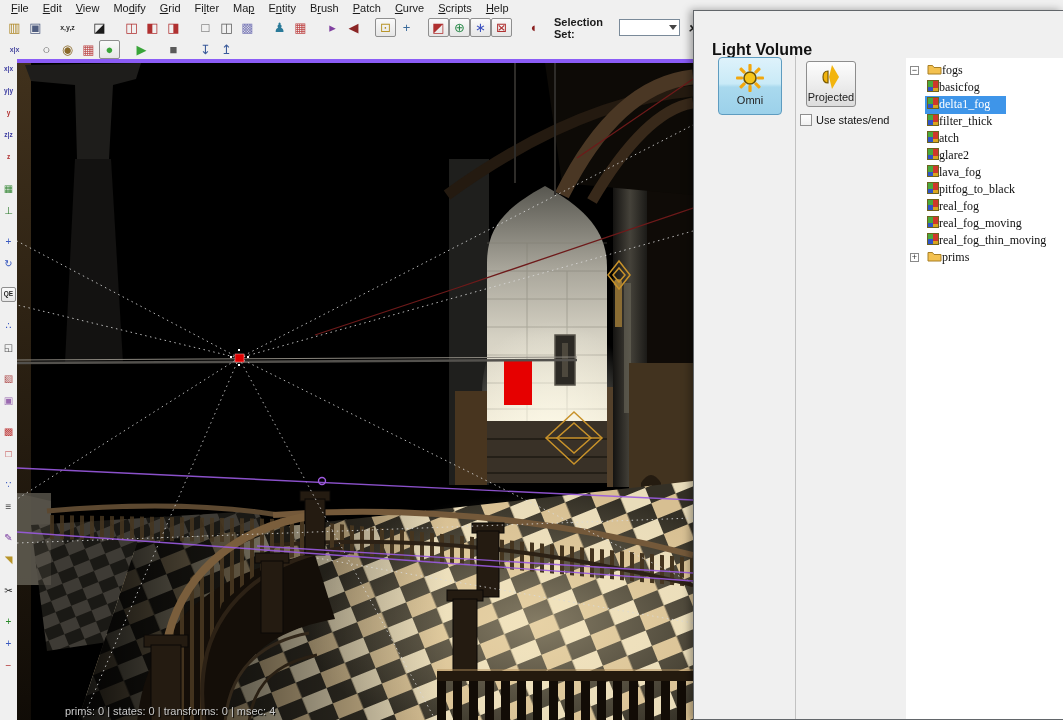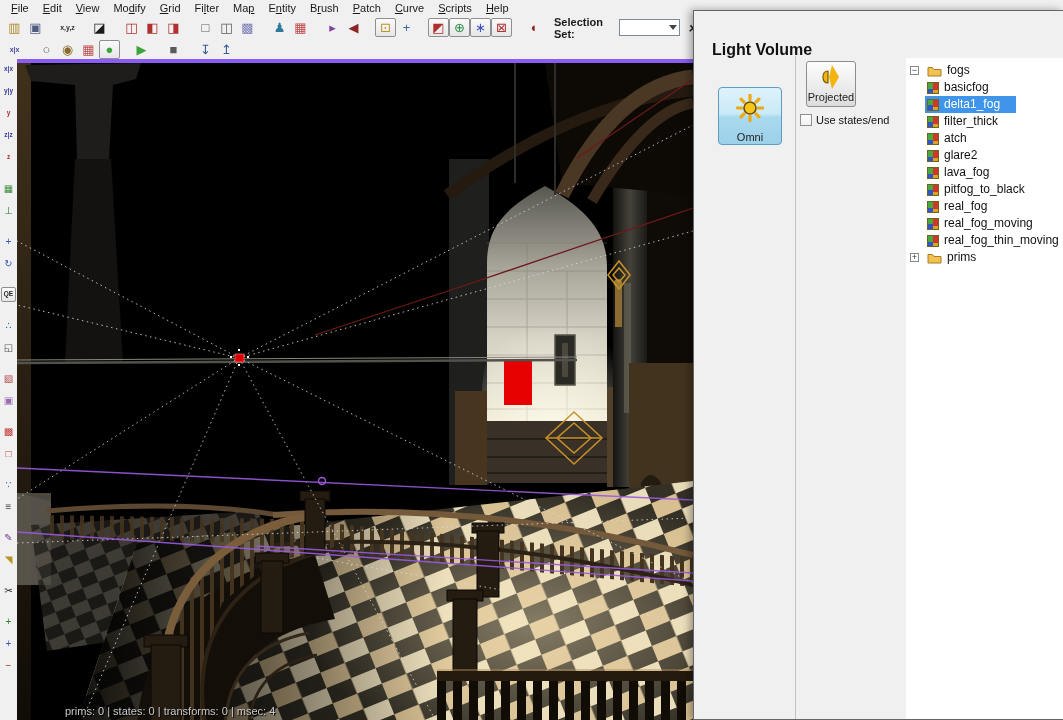--- a/index.html
+++ b/index.html
@@ -35,31 +35,31 @@
   .vp-status{position:absolute;left:48px;bottom:3px;font-size:11px;color:#c9c9c9;text-shadow:1px 1px 1px #000;}
 
   
   .dialog{position:absolute;left:693px;top:10px;width:370px;height:710px;border:1px solid #62666a;border-right:none;box-sizing:border-box;background:#f0f0f0;box-shadow:-3px 0 8px rgba(0,0,0,.35);}
   .dlg-titlebar{height:23px;background:linear-gradient(#d9dbdd,#b6b9bc 45%,#a7aaae 50%,#b2b5b8);border-bottom:1px solid #898c8f;font-size:12px;color:#151515;line-height:22px;padding-left:8px;}
   .dlg-body{position:absolute;left:0;top:23px;right:0;bottom:0;background:#f0f0f0;}
   .section-heading{font-size:16px;font-weight:bold;color:#111;}
   .lv-heading{position:absolute;left:18px;top:7px;}
   .lt-heading{position:absolute;left:212px;top:23px;text-align:center;}
   .col-divider{position:absolute;left:101px;top:22px;bottom:0;width:1px;background:#c2c2c2;}
-  .omni-btn{position:absolute;left:24px;top:23px;width:64px;height:58px;border:1px solid #5e9cc0;border-radius:4px;background:linear-gradient(#def2fb 0%,#c9eaf7 46%,#a9d9ee 52%,#9cd1ea 100%);display:flex;flex-direction:column;align-items:center;justify-content:space-between;padding:6px 0 1px;box-sizing:border-box;font-size:11px;color:#222;cursor:default;margin-top:30px;}
+  .omni-btn{position:absolute;left:24px;top:23px;width:64px;height:58px;border:1px solid #5e9cc0;border-radius:4px;background:linear-gradient(#def2fb 0%,#c9eaf7 46%,#a9d9ee 52%,#9cd1ea 100%);display:flex;flex-direction:column;align-items:center;justify-content:space-between;padding:6px 0 8px;box-sizing:border-box;font-size:11px;color:#222;cursor:default;}
   .projected-btn{position:absolute;left:112px;top:27px;width:50px;height:46px;border:1px solid #8d8d8d;border-radius:3px;background:linear-gradient(#fdfdfd,#ececec 55%,#dcdcdc);display:flex;flex-direction:column;align-items:center;justify-content:flex-end;padding-bottom:3px;box-sizing:border-box;font-size:11px;color:#222;cursor:default;}
   .projected-btn svg{position:absolute;top:3px;left:50%;transform:translateX(-50%);}
   .use-startend{position:absolute;left:106px;top:80px;display:flex;align-items:center;font-size:11px;color:#111;gap:4px;}
   .cb{width:12px;height:12px;border:1px solid #8f8f8f;background:linear-gradient(#fff,#f0f0f0);box-sizing:border-box;}
   .lt-panel{position:absolute;left:212px;top:24px;width:158px;bottom:0;background:#fff;}
   .tree{padding-top:4px;font-size:12px;color:#111;}
   .trow{display:flex;align-items:center;height:17px;}
   .trow .expander{width:9px;height:9px;border:1px solid #8a8a8a;background:#fff;font-size:9px;line-height:7px;text-align:center;color:#333;margin:0 6px 0 4px;flex:0 0 auto;box-sizing:border-box;}
   .trow .indent{width:19px;flex:0 0 auto;}
-  .row-inner{display:flex;align-items:flex-end;gap:5px;padding:1px 16px 2px 2px;}
+  .row-inner{display:flex;align-items:flex-start;padding:1px 16px 2px 2px;font-family:Liberation Serif, serif;}
   .row-inner.sel{background:#3e95e9;color:#fff;}
   .texicon{width:12px;height:12px;border:1px solid #6e621e;box-sizing:border-box;flex:0 0 auto;
     background:linear-gradient(to bottom,#49a93d 0 55%,#2f55c8 55% 100%) no-repeat left/50% 100%,
                linear-gradient(to bottom,#cf372b 0 72%,#d8a51f 72% 100%) no-repeat right/50% 100%;}
   .tlabel{white-space:nowrap;}
 </style>
 </head>
 <body>
 <div id="stage">
 

